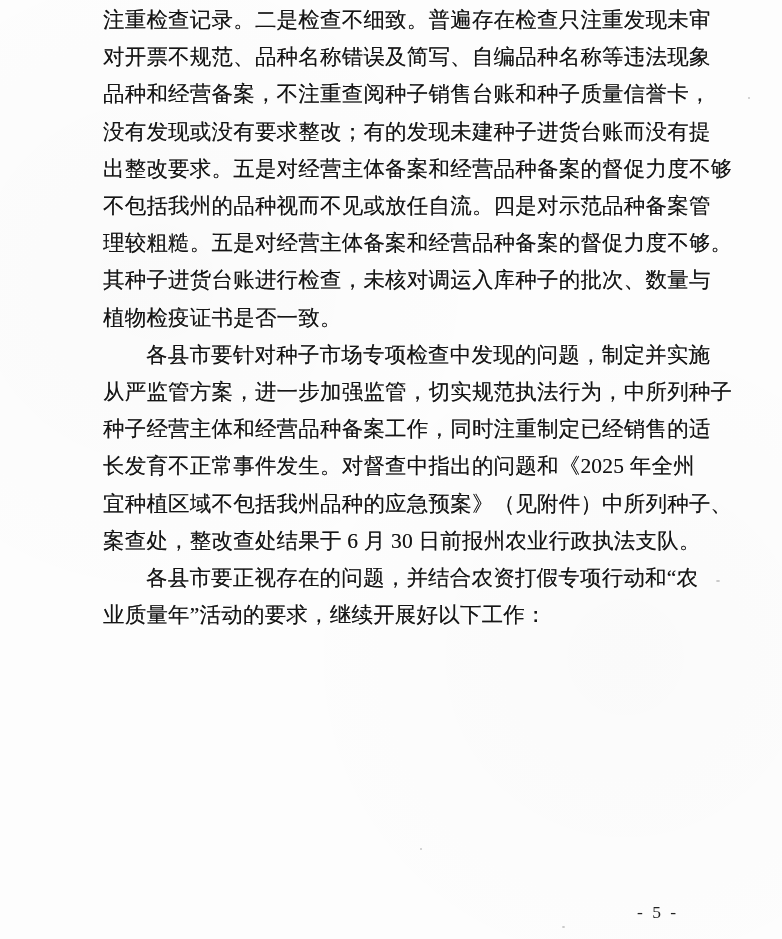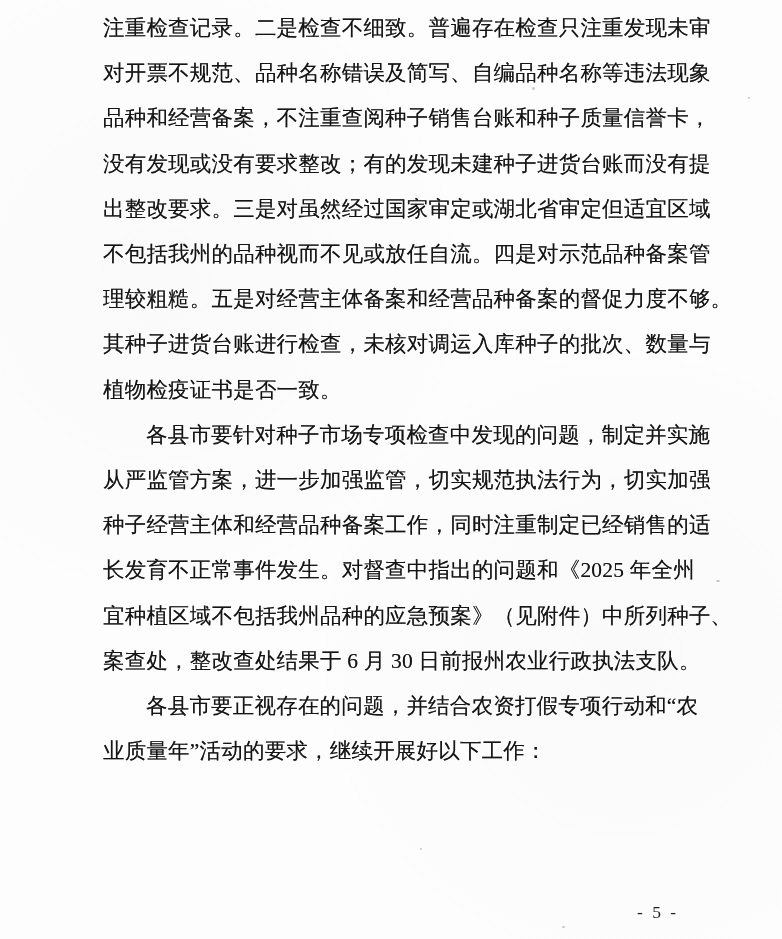--- a/index.html
+++ b/index.html
@@ -29,21 +29,20 @@
     top: 2px;
     width: 640px;
   }
   .line {
     font-size: 21.5px;
     line-height: 37.2px;
     letter-spacing: 0.2px;
     white-space: pre;
     color: #151515;
     text-shadow: 0 0 0.4px rgba(0,0,0,0.55);
-    margin-top: 8px;
   }
   .line.indent {
     padding-left: 43px;
   }
   .line.heading {
     padding-left: 25px;
     font-family: "Liberation Sans", "DejaVu Sans", sans-serif;
     font-weight: 700;
     font-size: 23px;
     letter-spacing: 3.5px;
@@ -67,27 +66,27 @@
 </style>
 </head>
 <body>
 
 <div class="page">
   <div class="doc-body" id="doc-body">
       <div class="line">注重检查记录。二是检查不细致。普遍存在检查只注重发现未审</div>
       <div class="line">对开票不规范、品种名称错误及简写、自编品种名称等违法现象</div>
       <div class="line">品种和经营备案，不注重查阅种子销售台账和种子质量信誉卡，</div>
       <div class="line">没有发现或没有要求整改；有的发现未建种子进货台账而没有提</div>
-      <div class="line">出整改要求。三是对虽然经过国家审定或湖北省审定但适宜区域</div>
+      <div class="line">出整改要求。五是对经营主体备案和经营品种备案的督促力度不够</div>
       <div class="line">不包括我州的品种视而不见或放任自流。四是对示范品种备案管</div>
       <div class="line">理较粗糙。五是对经营主体备案和经营品种备案的督促力度不够。</div>
       <div class="line">其种子进货台账进行检查，未核对调运入库种子的批次、数量与</div>
       <div class="line">植物检疫证书是否一致。</div>
       <div class="line indent">各县市要针对种子市场专项检查中发现的问题，制定并实施</div>
-      <div class="line">从严监管方案，进一步加强监管，切实规范执法行为，切实加强</div>
+      <div class="line">从严监管方案，进一步加强监管，切实规范执法行为，中所列种子</div>
       <div class="line">种子经营主体和经营品种备案工作，同时注重制定已经销售的适</div>
       <div class="line">长发育不正常事件发生。对督查中指出的问题和《2025 年全州</div>
       <div class="line">宜种植区域不包括我州品种的应急预案》（见附件）中所列种子、</div>
       <div class="line">案查处，整改查处结果于 6 月 30 日前报州农业行政执法支队。</div>
       <div class="line indent">各县市要正视存在的问题，并结合农资打假专项行动和“农</div>
       <div class="line">业质量年”活动的要求，继续开展好以下工作：</div>
     </div>
   <div class="page-number">- 5 -</div>
   <div class="speck" style="left:532px; top:87px;  width:3px; height:3px;"></div>
   <div class="speck" style="left:716px; top:580px; width:4px; height:2px;"></div>

